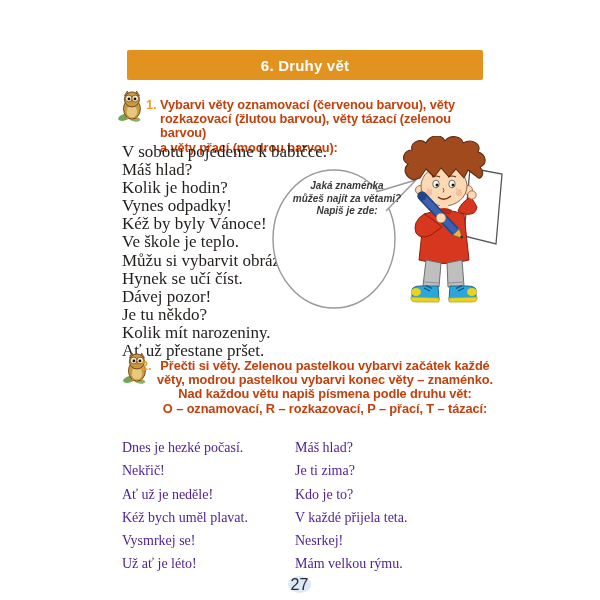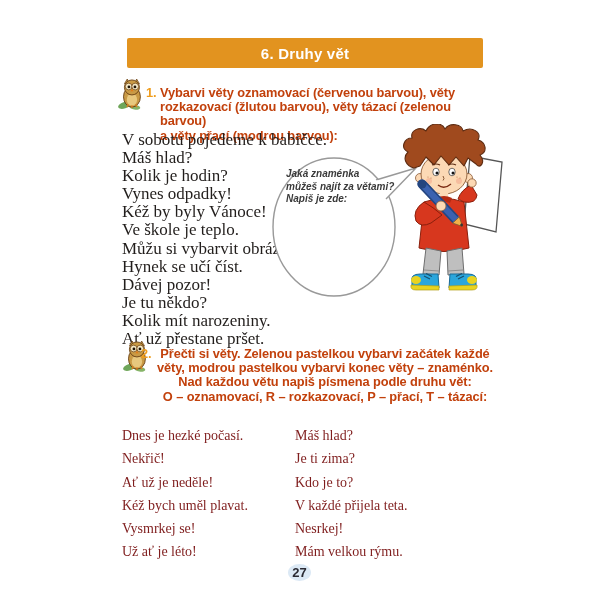--- a/index.html
+++ b/index.html
@@ -1,18 +1,18 @@
 <!DOCTYPE html>
 <html><head>
 <meta charset="utf-8">
 <style>
   html,body { margin:0; padding:0; }
   body { background:#ffffff; width:600px; height:600px; position:relative;
          font-family:"Liberation Sans", sans-serif; }
-  #page { position:absolute; left:0; top:0; width:600px; height:588px; background:#ffffff; overflow:hidden; }
+  #page { position:absolute; left:0; top:12px; width:600px; height:588px; background:#ffffff; overflow:hidden; }
 
   
   .banner { position:absolute; left:127px; top:38px; width:356px; height:30px;
             background:#E2931F; border-radius:2px; display:flex; align-items:center; justify-content:center; }
   .banner span { color:#ffffff; font-weight:bold; font-size:15px; letter-spacing:0.2px; }
 
   
   .task-head { position:absolute; color:#c2410c; font-weight:bold; font-size:12.8px; line-height:14.2px; letter-spacing:-0.1px; }
   .task-num  { position:absolute; color:#EF9D1E; font-weight:bold; font-size:12.8px; line-height:14.2px; }
   #task1-num  { left:146px; top:86px; }
@@ -23,34 +23,34 @@
   .owl { position:absolute; width:30px; height:32px; }
   #owl1 { left:116px; top:78px; }
   #owl2 { left:121px; top:340px; }
 
   
   #task1-sentences { position:absolute; left:122px; top:131px;
     font-family:"Liberation Serif", serif; font-size:17px; line-height:18.1px; color:#221E1C; }
 
   
   #bubble-svg { position:absolute; left:270px; top:154px; width:156px; height:146px; }
-  #bubble-text { position:absolute; left:286px; top:168px; width:122px; text-align:left;
+  #bubble-text { position:absolute; left:286px; top:168px; width:122px; text-align:center;
     font-style:italic; font-size:10px; line-height:12.5px; color:#3A3A3A; font-weight:bold; }
 
   
   #boy-svg { position:absolute; left:392px; top:124px; width:120px; height:172px; }
 
   
   #columns { position:absolute; left:122px; top:424px; display:grid; grid-template-columns:173px auto;
-    font-family:"Liberation Serif", serif; font-size:14px; line-height:23.3px; color:#7f1d1d; }
+    font-family:"Liberation Serif", serif; font-size:14px; line-height:23.3px; color:#4c1d95; }
 
   
   #page-badge { position:absolute; left:288px; top:564px; width:23px; height:17px; background:#DCE9F5;
     border-radius:50%; display:flex; align-items:center; justify-content:center; }
-  #page-badge span { font-size:13px; font-weight:bold; color:#2A2A33; }
+  #page-badge span { font-size:16px; font-weight:normal; color:#2A2A33; }
 </style>
 </head>
 <body>
 
 <div id="page">
 
   <div class="banner">
     <span>6. Druhy vět</span>
   </div>
 

